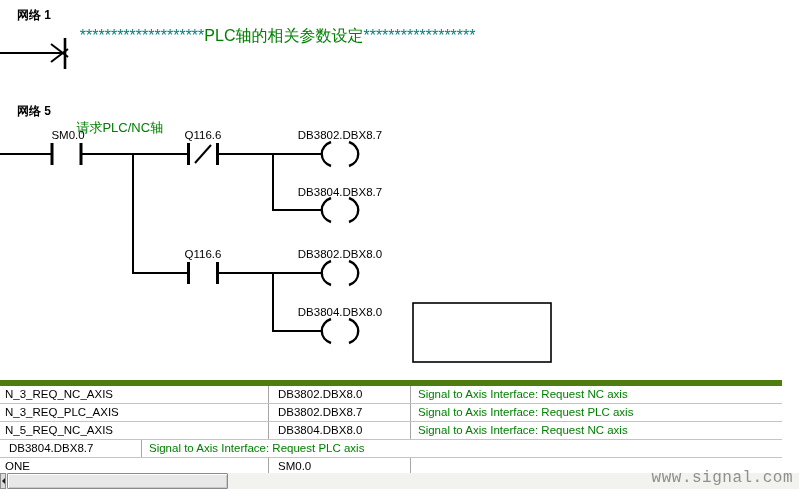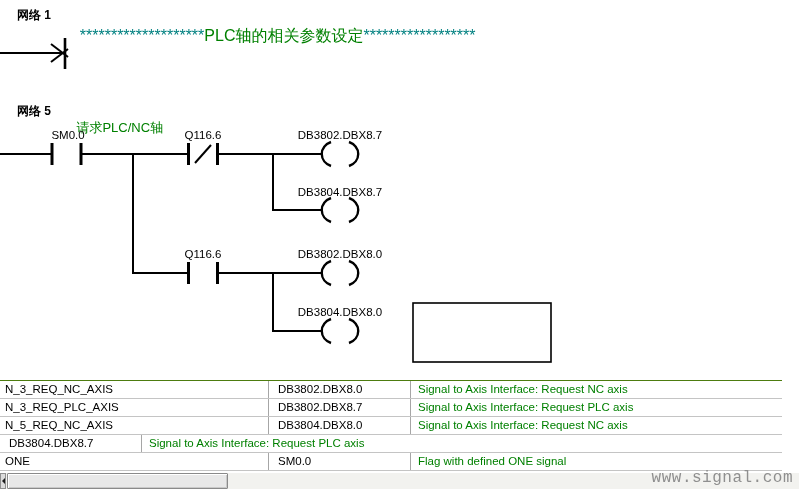--- a/index.html
+++ b/index.html
@@ -31,21 +31,21 @@
   .ladder-svg path, .ladder-svg line { stroke:#000; fill:none; }
   .ladder-svg text {
     font-family:"Liberation Sans", sans-serif;
     font-size:11.5px; fill:#000; text-anchor:middle;
   }
 
   
   .symbol-table {
     position:absolute; top:380px; left:0;
     width:782px; height:94px; overflow:hidden;
-    border-top:1px solid #4d7c0f; background:#fff;
+    border-top:6px solid #4d7c0f; background:#fff;
   }
   .sym-row {
     display:flex; height:18px;
     border-bottom:1px solid #c4c4c4;
     font-size:11.5px; line-height:17px;
   }
   .sym-cell { height:17px; overflow:hidden; white-space:nowrap; }
   .sym-name    { width:269px; border-right:1px solid #a6a6a6; padding-left:5px; color:#000; }
   .sym-address { width:142px; border-right:1px solid #a6a6a6; padding-left:9px; color:#000; }
   .sym-comment { flex:1; padding-left:7px; color:#008000; }
@@ -185,21 +185,20 @@
     </div>
 
     <div class="sym-row">
       <div class="sym-cell sym-address">DB3804.DBX8.7</div>
       <div class="sym-cell sym-comment">Signal to Axis Interface: Request PLC axis</div>
     </div>
 
     <div class="sym-row">
       <div class="sym-cell sym-name">ONE</div>
       <div class="sym-cell sym-address">SM0.0</div>
-      <div class="sym-cell sym-comment">Flag with defined ONE signal</div>
     </div>
 
   </div>
 
   <div class="hscrollbar">
     <div class="hscroll-btn-left">
       <div class="tri"></div>
     </div>
     <div class="hscroll-thumb"></div>
   </div>

